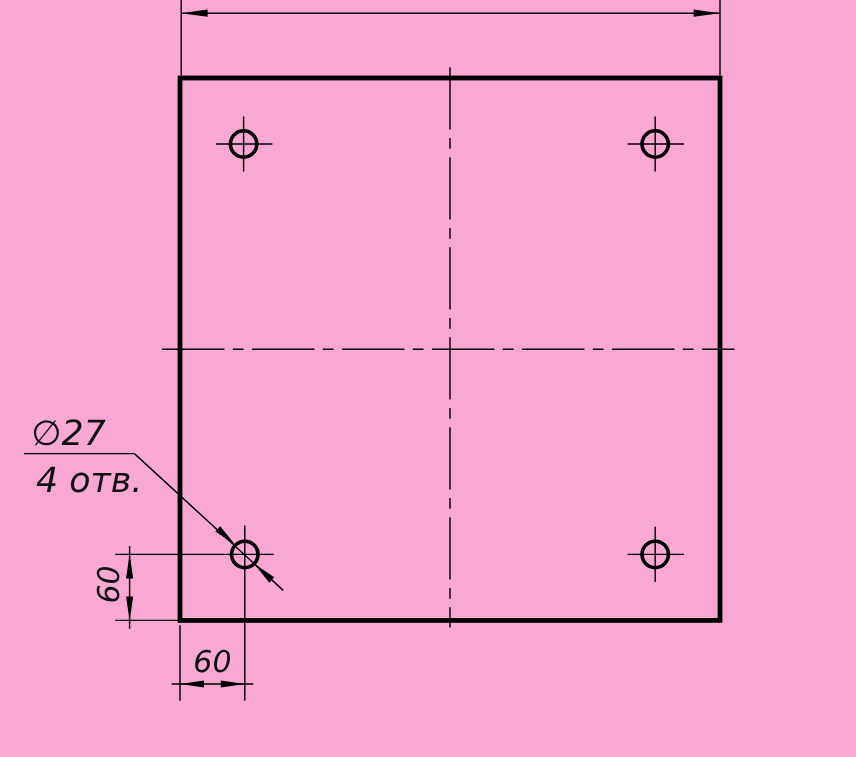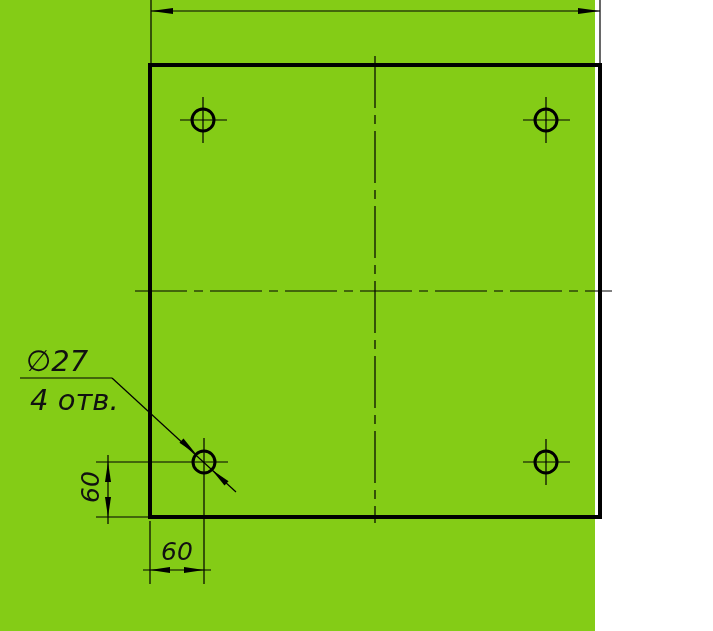--- a/index.html
+++ b/index.html
@@ -6,23 +6,23 @@
     margin: 0;
     padding: 0;
     background: #ffffff;
     width: 713px;
     height: 631px;
     overflow: hidden;
     font-family: "DejaVu Sans", sans-serif;
   }
   .canvas-wrap {
     position: relative;
-    width: 595px;
+    width: 713px;
     height: 631px;
-    background: #84cc16;
+    background: #f9a8d4;
   }
   svg { display: block; }
   .thin  { stroke: #000; stroke-width: 1.2; fill: none; }
   .med   { stroke: #000; stroke-width: 3;   fill: none; }
   .thick { stroke: #000; stroke-width: 4;   fill: none; }
   .centerline { stroke: #000; stroke-width: 1.2; fill: none; stroke-dasharray: 52 7 9 7; }
   .arrow { fill: #000; stroke: none; }
   .dim-text {
     font-family: "DejaVu Sans", sans-serif;
     font-style: italic;

